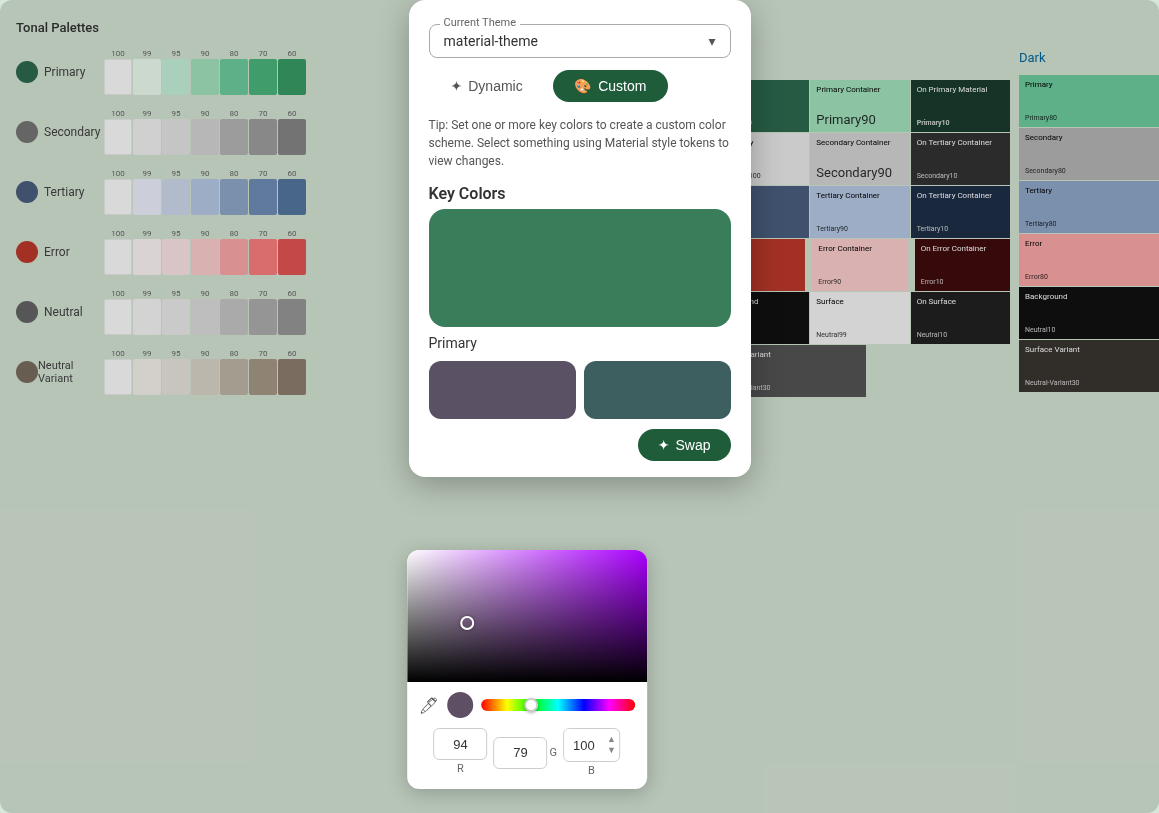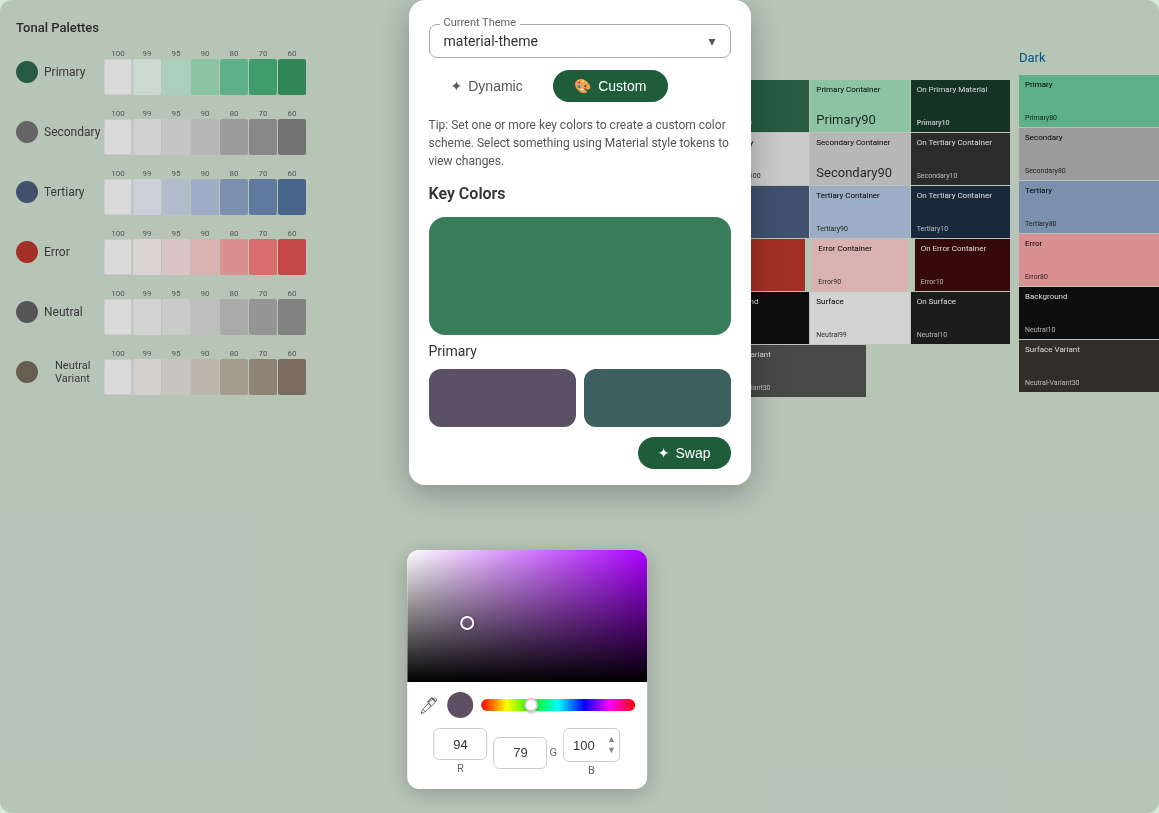--- a/index.html
+++ b/index.html
@@ -198,21 +198,21 @@
           <div style="width:28px;height:36px;background:#b0b0b0;border-radius:2px;"></div>
         </div>
       <div style="display:flex;flex-direction:column;align-items:center;">
           <span style="font-size:8px;color:#666;margin-bottom:1px;">60</span>
           <div style="width:28px;height:36px;background:#999;border-radius:2px;"></div>
         </div>
     </div>
   </div>
 
   <div style="display:flex;align-items:center;margin-bottom:14px;">
-    <div style="width:88px;display:flex;align-items:center;gap:17px;font-size:12px;color:#444;">
+    <div style="width:88px;display:flex;align-items:center;gap:0;font-size:12px;color:#444;">
       <div style="width:22px;height:22px;border-radius:50%;background:#7a6e5e;flex-shrink:0;"></div>
       <span style="font-size:11px;">Neutral Variant</span>
     </div>
     <div style="display:flex;gap:1px;">
       <div style="display:flex;flex-direction:column;align-items:center;">
           <span style="font-size:8px;color:#666;margin-bottom:1px;">100</span>
           <div style="width:28px;height:36px;background:#fff;border-radius:2px;border:1px solid #eee;"></div>
         </div>
       <div style="display:flex;flex-direction:column;align-items:center;">
           <span style="font-size:8px;color:#666;margin-bottom:1px;">99</span>
@@ -378,21 +378,21 @@
     </button>
     <button style="padding:8px 22px;border-radius:24px;border:none;cursor:pointer;font-size:14px;display:flex;align-items:center;gap:6px;background:#1e5c3a;color:white;font-weight:500;">
       <span>🎨</span>
       <span>Custom</span>
     </button>
   </div>
 
   <div style="padding:0 20px;">
     <p style="font-size:12px;color:#555;line-height:1.5;margin-bottom:14px;">Tip: Set one or more key colors to create a custom color scheme. Select something using Material style tokens to view changes.</p>
 
-    <h3 style="font-size:16px;font-weight:600;color:#333;margin-bottom:14px;">Key Colors</h3>
+    <h3 style="font-size:16px;font-weight:600;color:#333;margin-bottom:6px;">Key Colors</h3>
 
     <div style="width:100%;height:118px;background:#3a7d5a;border-radius:16px;margin-bottom:8px;cursor:pointer;"></div>
 
     <p style="font-size:14px;color:#333;margin-bottom:10px;">Primary</p>
 
     <div style="display:flex;gap:8px;margin-bottom:0;">
       <div style="flex:1;height:58px;background:#5a5264;border-radius:12px;cursor:pointer;"></div>
       <div style="flex:1;height:58px;background:#3d5f60;border-radius:12px;cursor:pointer;"></div>
     </div>
   </div>

